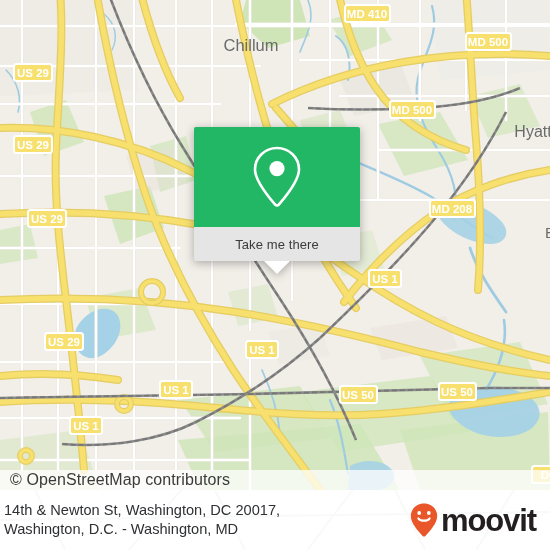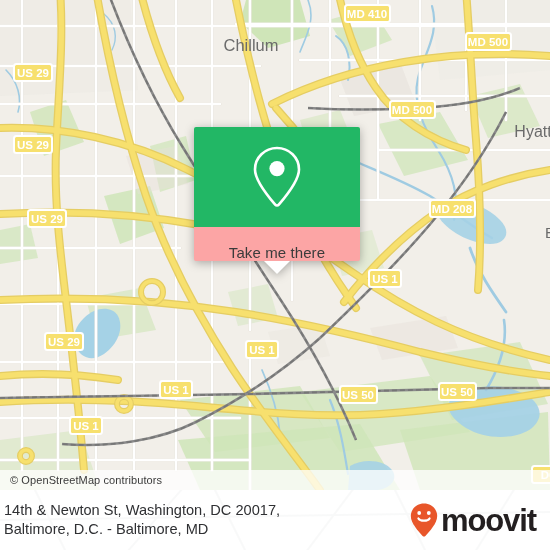--- a/index.html
+++ b/index.html
@@ -13,41 +13,41 @@
   
   .map{position:absolute;left:0;top:0;width:550px;height:490px;overflow:hidden;background:#f2efe9;}
   .map svg{position:absolute;left:0;top:0;display:block;}
 
   
   .attrib{
     position:absolute;left:0;top:470px;width:550px;height:20px;
     background:rgba(255,255,255,.75);
     display:flex;align-items:center;
     box-sizing:border-box;padding-left:10px;
-    font-size:11px;color:#3a3a3a;letter-spacing:.1px;
+    font-size:16px;color:#3a3a3a;letter-spacing:.1px;
     z-index:6;
   }
 
   
   .callout{
     position:absolute;left:194px;top:127px;width:166px;
     z-index:5;
     filter:drop-shadow(0 2px 5px rgba(0,0,0,.30));
   }
   .callout-head{
     height:100px;background:#22b765;
     border-radius:2px 2px 0 0;
     display:flex;align-items:center;justify-content:center;
   }
   .pin-outline{display:block;}
   .callout-foot{
-    height:34px;background:#fca5a5;
+    height:34px;background:#e5e5e5;
     border-radius:0 0 2px 2px;
-    display:flex;align-items:flex-end;justify-content:center;
-    font-size:15px;color:#3b3b3b;letter-spacing:.1px;
+    display:flex;align-items:center;justify-content:center;
+    font-size:13px;color:#3b3b3b;letter-spacing:.1px;
   }
   .callout-tail{
     width:0;height:0;margin:0 auto;
     border-left:13px solid transparent;
     border-right:13px solid transparent;
     border-top:13px solid #ffffff;
   }
 
   
   .footer{
@@ -358,21 +358,21 @@
         <path d="M210,-10 L250,70"></path>
           <path d="M300,70 L360,-10"></path>
         <path d="M390,-10 L430,70"></path>
           <path d="M470,70 L520,-10"></path>
         <path d="M0,30 L550,22"></path>
       </g>
     </svg>
 
     <div class="footer-text">
       <div>14th &amp; Newton St, Washington, DC 20017,</div>
-      <div>Baltimore, D.C. - Baltimore, MD</div>
+      <div>Washington, D.C. - Washington, MD</div>
     </div>
 
     <div class="brand">
       <svg width="30" height="36" viewBox="0 0 30 36">
         <path d="M15 1.5 C7.5 1.5 1.8 7.2 1.8 14.1 C1.8 21.2 9.2 29.3 13.6 34 C14.4 34.8 15.6 34.8 16.4 34 C20.8 29.3 28.2 21.2 28.2 14.1 C28.2 7.2 22.5 1.5 15 1.5 Z" fill="#e8562a"></path>
         <circle cx="10.2" cy="11" r="1.9" fill="#ffffff"></circle>
         <circle cx="19.8" cy="11" r="1.9" fill="#ffffff"></circle>
         <path d="M9.4 16.4 C11 19.4 19 19.4 20.6 16.4" fill="none" stroke="#ffffff" stroke-width="2.1" stroke-linecap="round"></path>
       </svg>
       <span class="brand-word">moovit</span>

